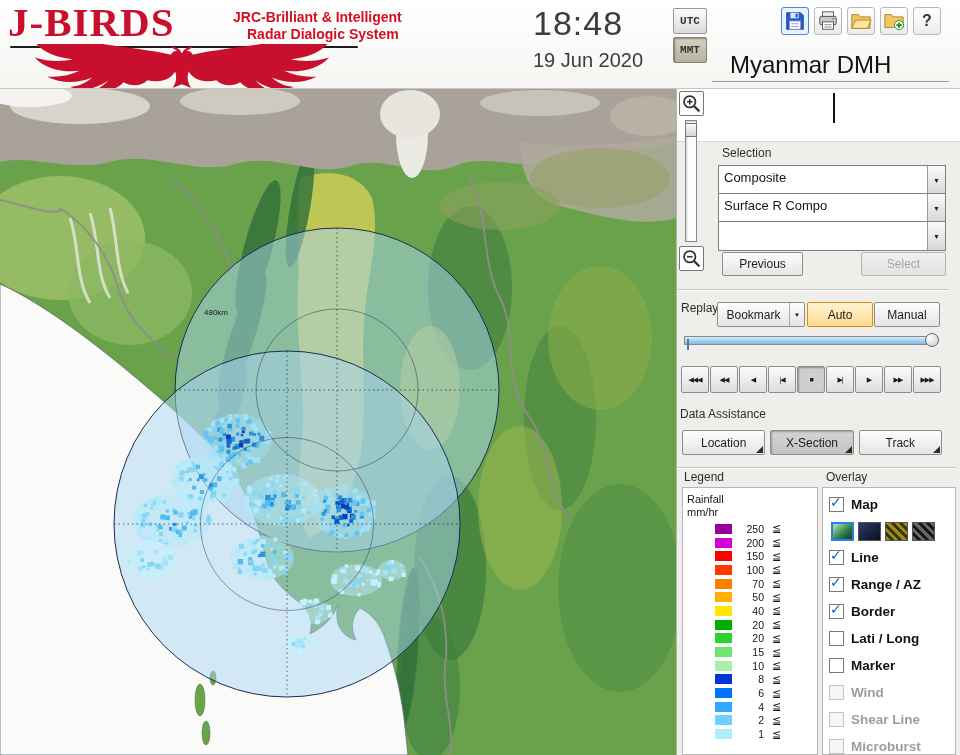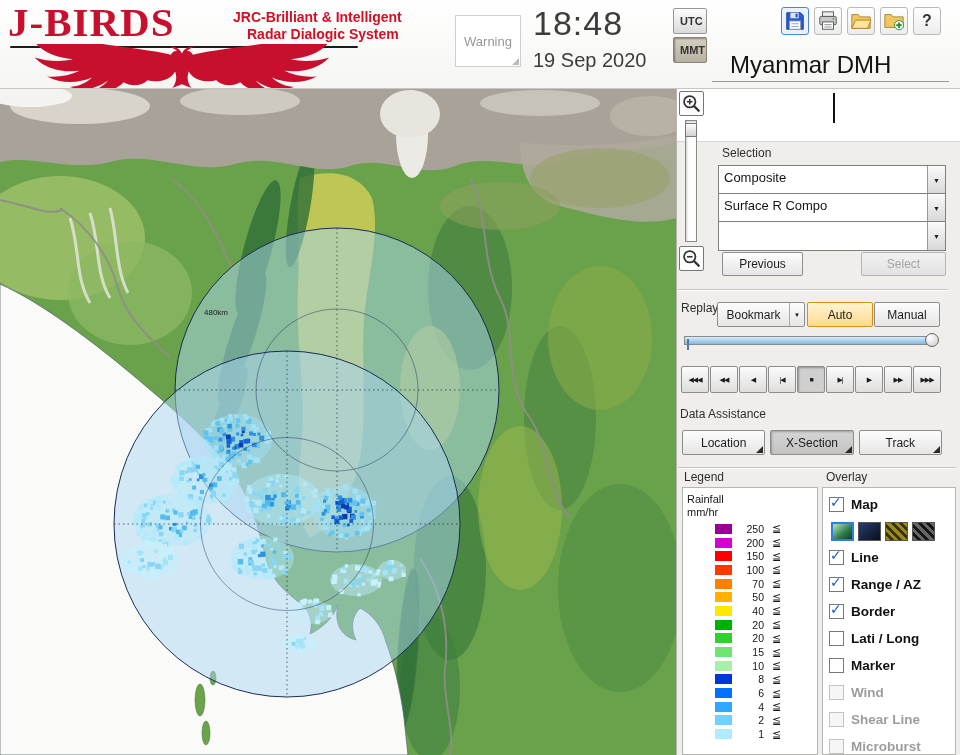--- a/index.html
+++ b/index.html
@@ -11,21 +11,21 @@
   .logo-sub1{position:absolute;left:233px;top:9px;font-size:14px;font-weight:bold;color:#d40f24;white-space:nowrap;}
   .logo-sub2{position:absolute;left:247px;top:26px;font-size:14px;font-weight:bold;color:#d40f24;white-space:nowrap;}
   .logo-line{position:absolute;left:10px;top:46px;width:348px;height:2px;background:#1c1c1c;border-radius:2px;}
   .eagle{position:absolute;left:12px;top:44px;width:336px;height:44px;}
   .warning-btn{position:absolute;left:455px;top:15px;width:64px;height:50px;background:#fff;border:1px solid #cfcfcf;color:#979797;font-size:13px;display:flex;align-items:center;justify-content:center;cursor:pointer;}
   .corner{position:absolute;right:1px;bottom:1px;width:0;height:0;border-left:7px solid transparent;border-bottom:7px solid #2b2b2b;}
   .warning-btn .corner{border-bottom-color:#b9b9b9;}
   .clock-time{position:absolute;left:533px;top:4px;font-size:34px;color:#3c3c3c;letter-spacing:1px;}
   .clock-date{position:absolute;left:533px;top:49px;font-size:20px;color:#3c3c3c;white-space:nowrap;}
   .tz-btn{position:absolute;left:673px;width:34px;height:26px;font-size:11px;font-weight:bold;color:#333;
-          background:linear-gradient(#fcfcfc,#dadada);border:1px solid #979797;border-radius:2px;cursor:pointer;font-family:Liberation Sans, sans-serif;}
+          background:linear-gradient(#fcfcfc,#dadada);border:1px solid #979797;border-radius:2px;cursor:pointer;font-family:Liberation Mono, monospace;}
   #utc-btn{top:8px;}
   #mmt-btn{top:37px;background:linear-gradient(#d6d0c2,#b8b2a2);border:1px solid #8a8370;box-shadow:inset 1px 1px 2px rgba(0,0,0,.35);}
   .toolbar{position:absolute;left:781px;top:7px;display:flex;gap:5px;}
   .tool-btn{width:28px;height:28px;background:linear-gradient(#ffffff,#ececec);border:1px solid #b9b9b9;border-radius:3px;padding:1px;cursor:pointer;display:flex;align-items:center;justify-content:center;}
   .tool-btn.active{border:1px solid #4a86d8;background:#e9f1fc;}
   .tool-btn svg{width:22px;height:22px;}
   .help-q{font-size:16px;font-weight:bold;color:#333;}
   
   .map-area{position:absolute;left:0;top:88px;width:676px;height:667px;background:#6aa24b;z-index:1;}
   .map-area svg{display:block;}
@@ -759,26 +759,22 @@
     <div class="logo-sub2">Radar  Dialogic  System</div>
     <div class="logo-line"></div>
     <svg class="eagle" viewBox="0 0 344 46">
       <g fill="#c8102e">
         <path id="wingR" d="M174,14 C198,7 224,5 250,1 C280,-4 306,0 330,-5 C322,8 306,14 288,16 C301,19 315,18 328,14 C317,26 299,30 281,28 C291,33 303,35 315,34 C300,42 282,41 268,35 C274,41 282,44 291,45 C276,50 261,46 251,38 C255,43 261,47 268,49 C255,52 243,48 235,40 C227,45 216,44 210,38 C198,41 186,37 182,30 C177,24 175,19 174,14 Z"></path>
         <use href="#wingR" transform="matrix(-1,0,0,1,348,0)"></use>
         <path d="M174,10 c-2,-5 -7,-8 -12,-7 l7,4 c-4,0 -7,3 -7,7 l5,15 c2,6 1,12 -3,17 l10,-4 10,4 c-4,-5 -5,-11 -3,-17 l5,-15 c0,-4 -3,-7 -7,-7 l7,-4 c-5,-1 -10,2 -12,7 Z"></path>
       </g>
     </svg>
 
-    <div class="warning-btn">
-      <span>Warning</span>
-      <i class="corner"></i>
-    </div>
     <div class="clock-time">18:48</div>
-    <div class="clock-date">19 Sep 2020</div>
+    <div class="clock-date">19 Jun 2020</div>
     <button class="tz-btn" id="utc-btn">UTC</button>
     <button class="tz-btn" id="mmt-btn">MMT</button>
 
     <div class="toolbar">
       <button class="tool-btn active">
         <svg viewBox="0 0 24 24">
           <path d="M3,3 h15 l3,3 v15 h-18 z" fill="#2a5bd7" stroke="#1a3a8a"></path>
           <rect x="7" y="3" width="9" height="6" fill="#dce8ff"></rect>
           <rect x="12.5" y="4" width="2.5" height="4" fill="#2a5bd7"></rect>
           <rect x="6" y="12" width="12" height="9" fill="#ffffff" stroke="#8899bb"></rect>

